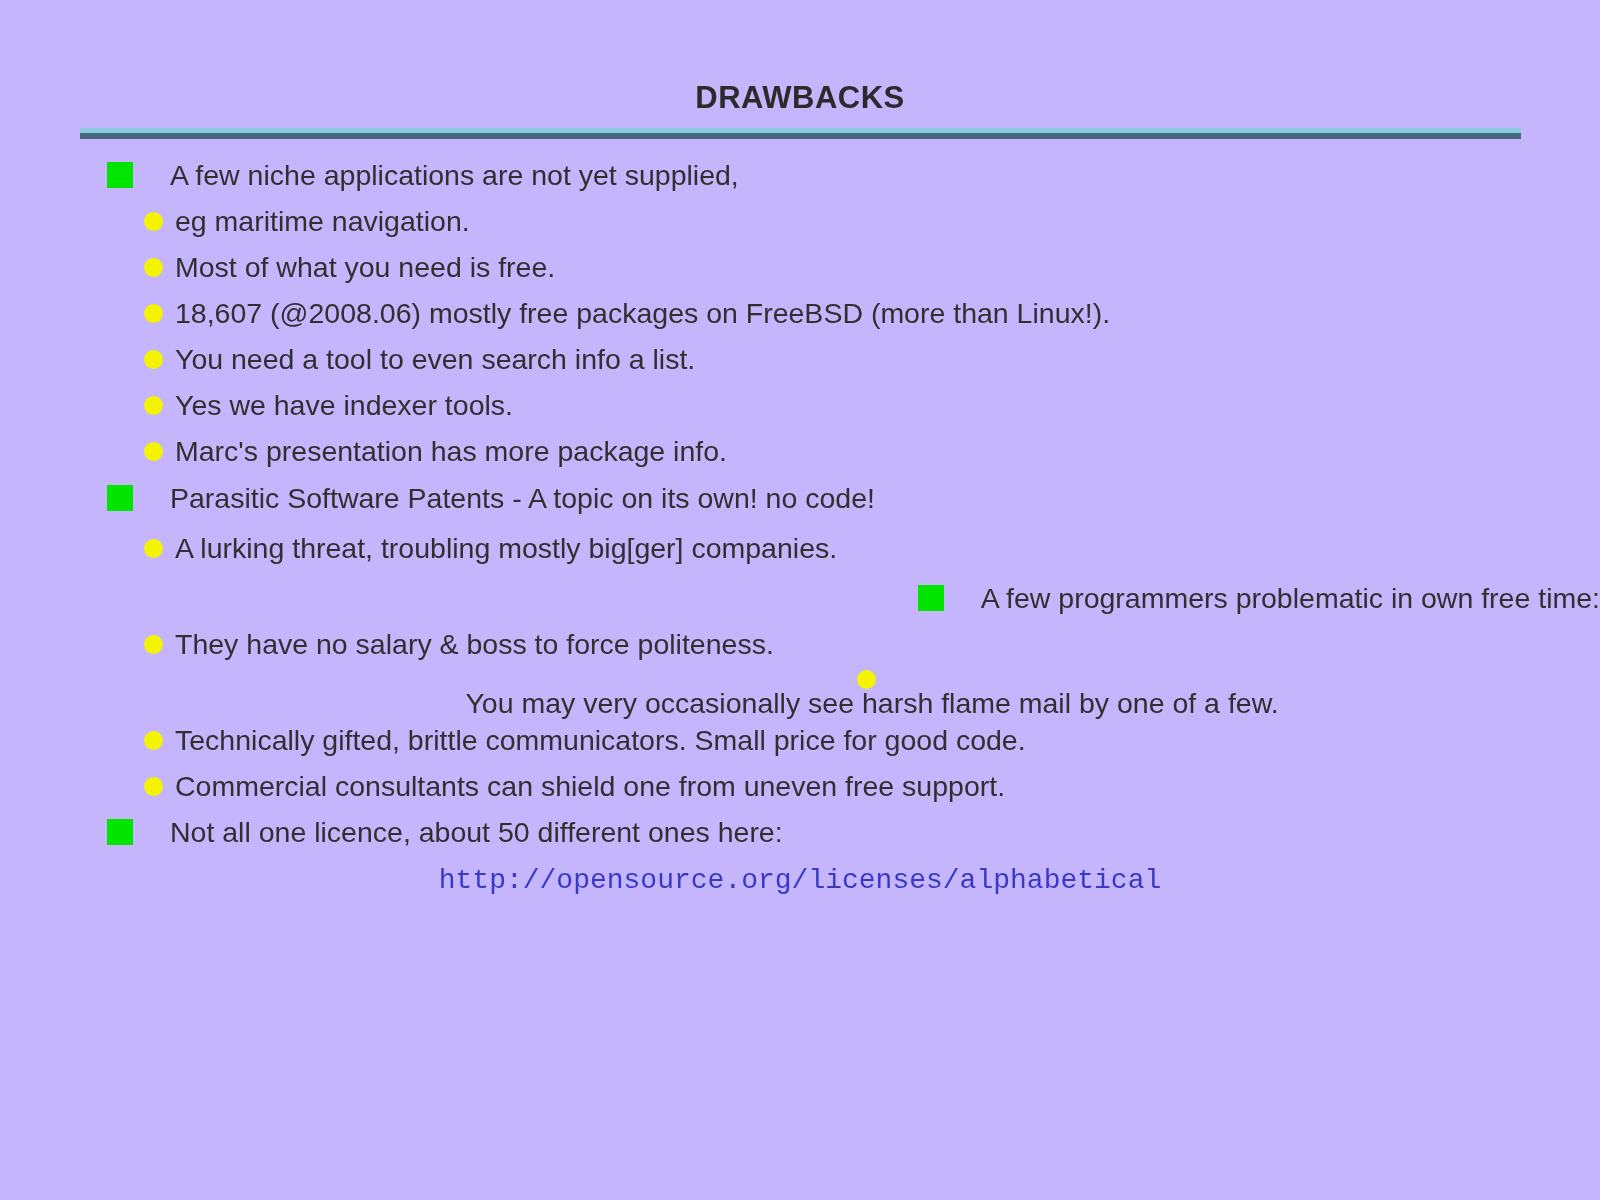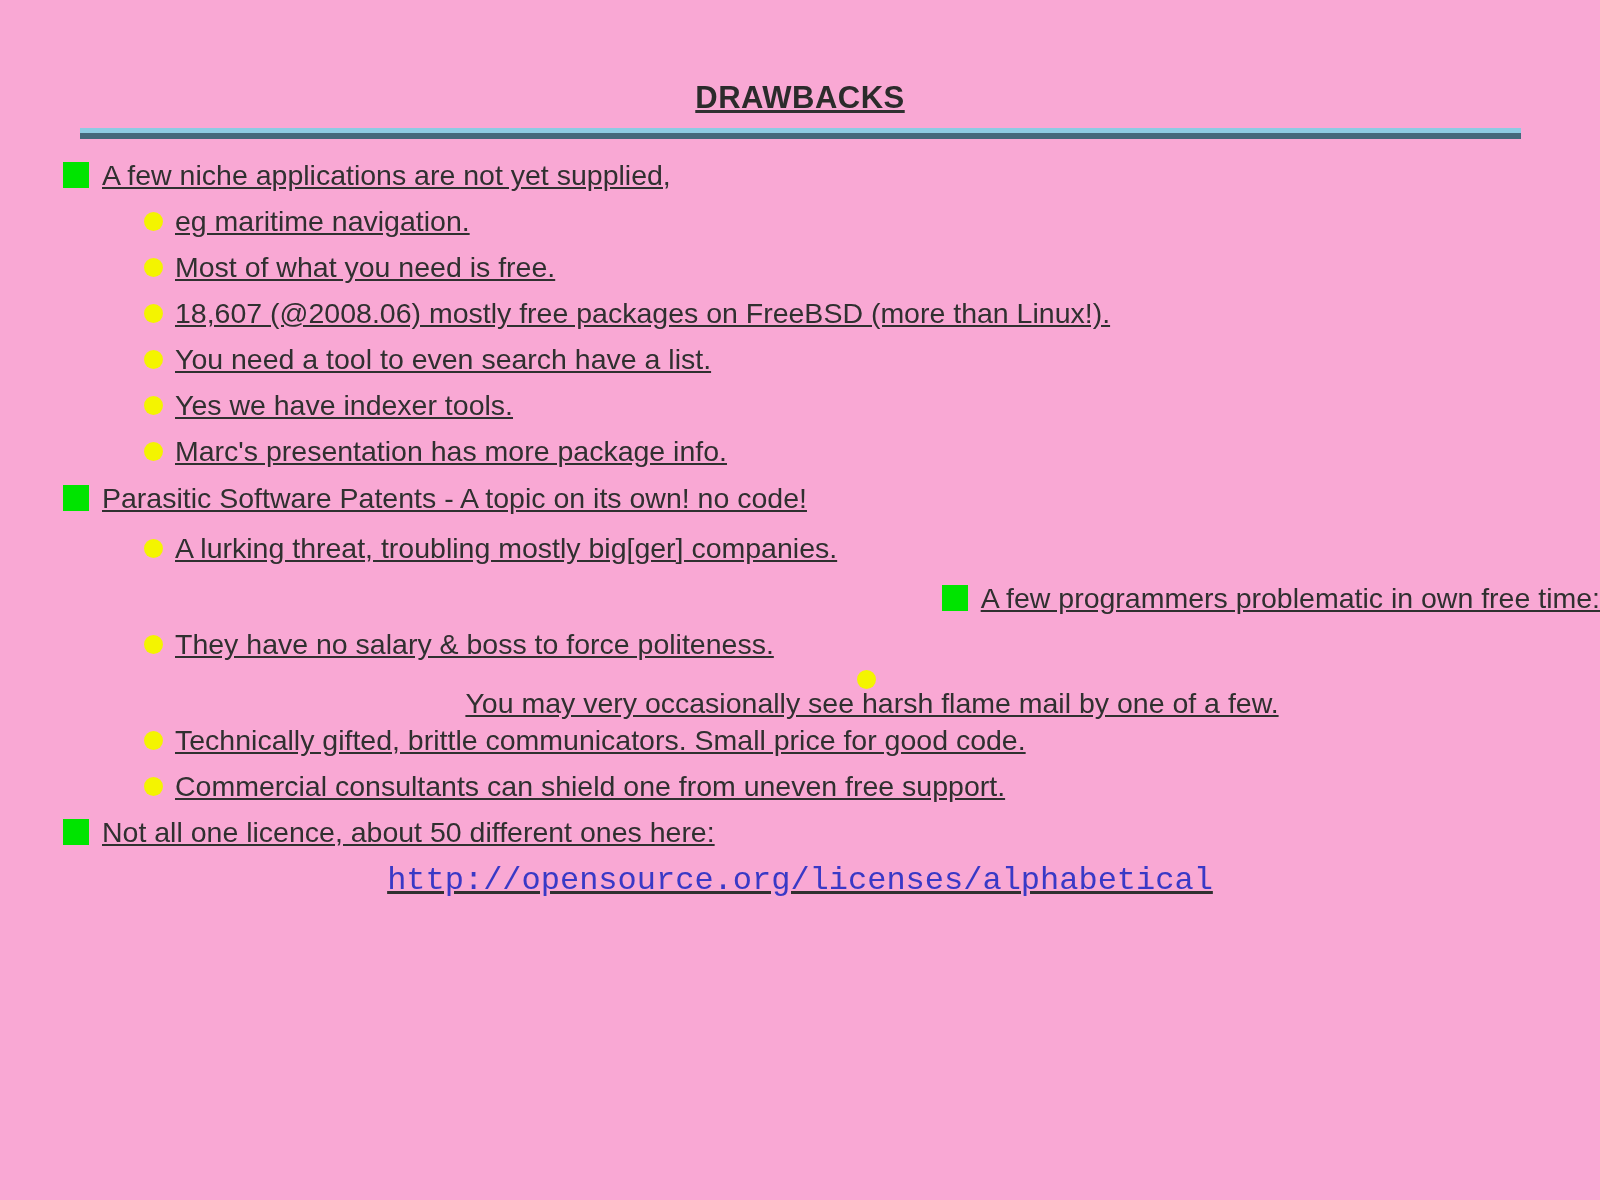--- a/index.html
+++ b/index.html
@@ -4,25 +4,24 @@
 <style>
   html, body {
     margin: 0;
     padding: 0;
     background: #ffffff;
   }
   .slide {
     position: relative;
     width: 1600px;
     height: 1200px;
-    background: #f9a8d4;
+    background: #c4b5fd;
     font-family: "Liberation Sans", sans-serif;
     color: #303030;
     overflow: hidden;
-    text-decoration: underline;
   }
   .title {
     margin-top: 82px;
     text-align: center;
     font-size: 31px;
     font-weight: bold;
     letter-spacing: 0.5px;
     color: #2b2b2b;
     line-height: 1;
   }
@@ -40,21 +39,21 @@
     background: #44687c;
   }
   .bullets {
     margin-top: 13px;
   }
   .row {
     display: flex;
     align-items: center;
     height: 46px;
   }
-  .row.l1 { margin-left: 63px; }
+  .row.l1 { margin-left: 107px; gap: 24px; }
   .row.l2 { margin-left: 144px; }
   
   .bullets .row:nth-child(8)  { margin-top: 1px; }
   .bullets .row:nth-child(9)  { margin-top: 4px; }
   .bullets .row:nth-child(10) { margin-top: 4px; justify-content: flex-end; }
   .bullets .row:nth-child(12) { margin-top: 3px; flex-direction: column; }
   .bullets .row:nth-child(13) { margin-top: 1px; }
   .sq {
     flex: none;
     width: 26px;
@@ -77,21 +76,21 @@
   }
   .link-row {
     margin-top: 2px;
     height: 46px;
     display: flex;
     align-items: center;
     justify-content: center;
   }
   .link {
     font-family: "Liberation Mono", "DejaVu Sans Mono", monospace;
-    font-size: 32px;
+    font-size: 28px;
     color: #3939c6;
     text-decoration: none;
     white-space: nowrap;
     cursor: pointer;
   }
 </style>
 </head>
 <body>
 
 <div class="slide">
@@ -120,21 +119,21 @@
       <span class="txt">Most of what you need is free.</span>
     </div>
 
     <div class="row l2">
       <span class="dot"></span>
       <span class="txt">18,607 (@2008.06) mostly free packages on FreeBSD (more than Linux!).</span>
     </div>
 
     <div class="row l2">
       <span class="dot"></span>
-      <span class="txt">You need a tool to even search have a list.</span>
+      <span class="txt">You need a tool to even search info a list.</span>
     </div>
 
     <div class="row l2">
       <span class="dot"></span>
       <span class="txt">Yes we have indexer tools.</span>
     </div>
 
     <div class="row l2">
       <span class="dot"></span>
       <span class="txt">Marc's presentation has more package info.</span>

